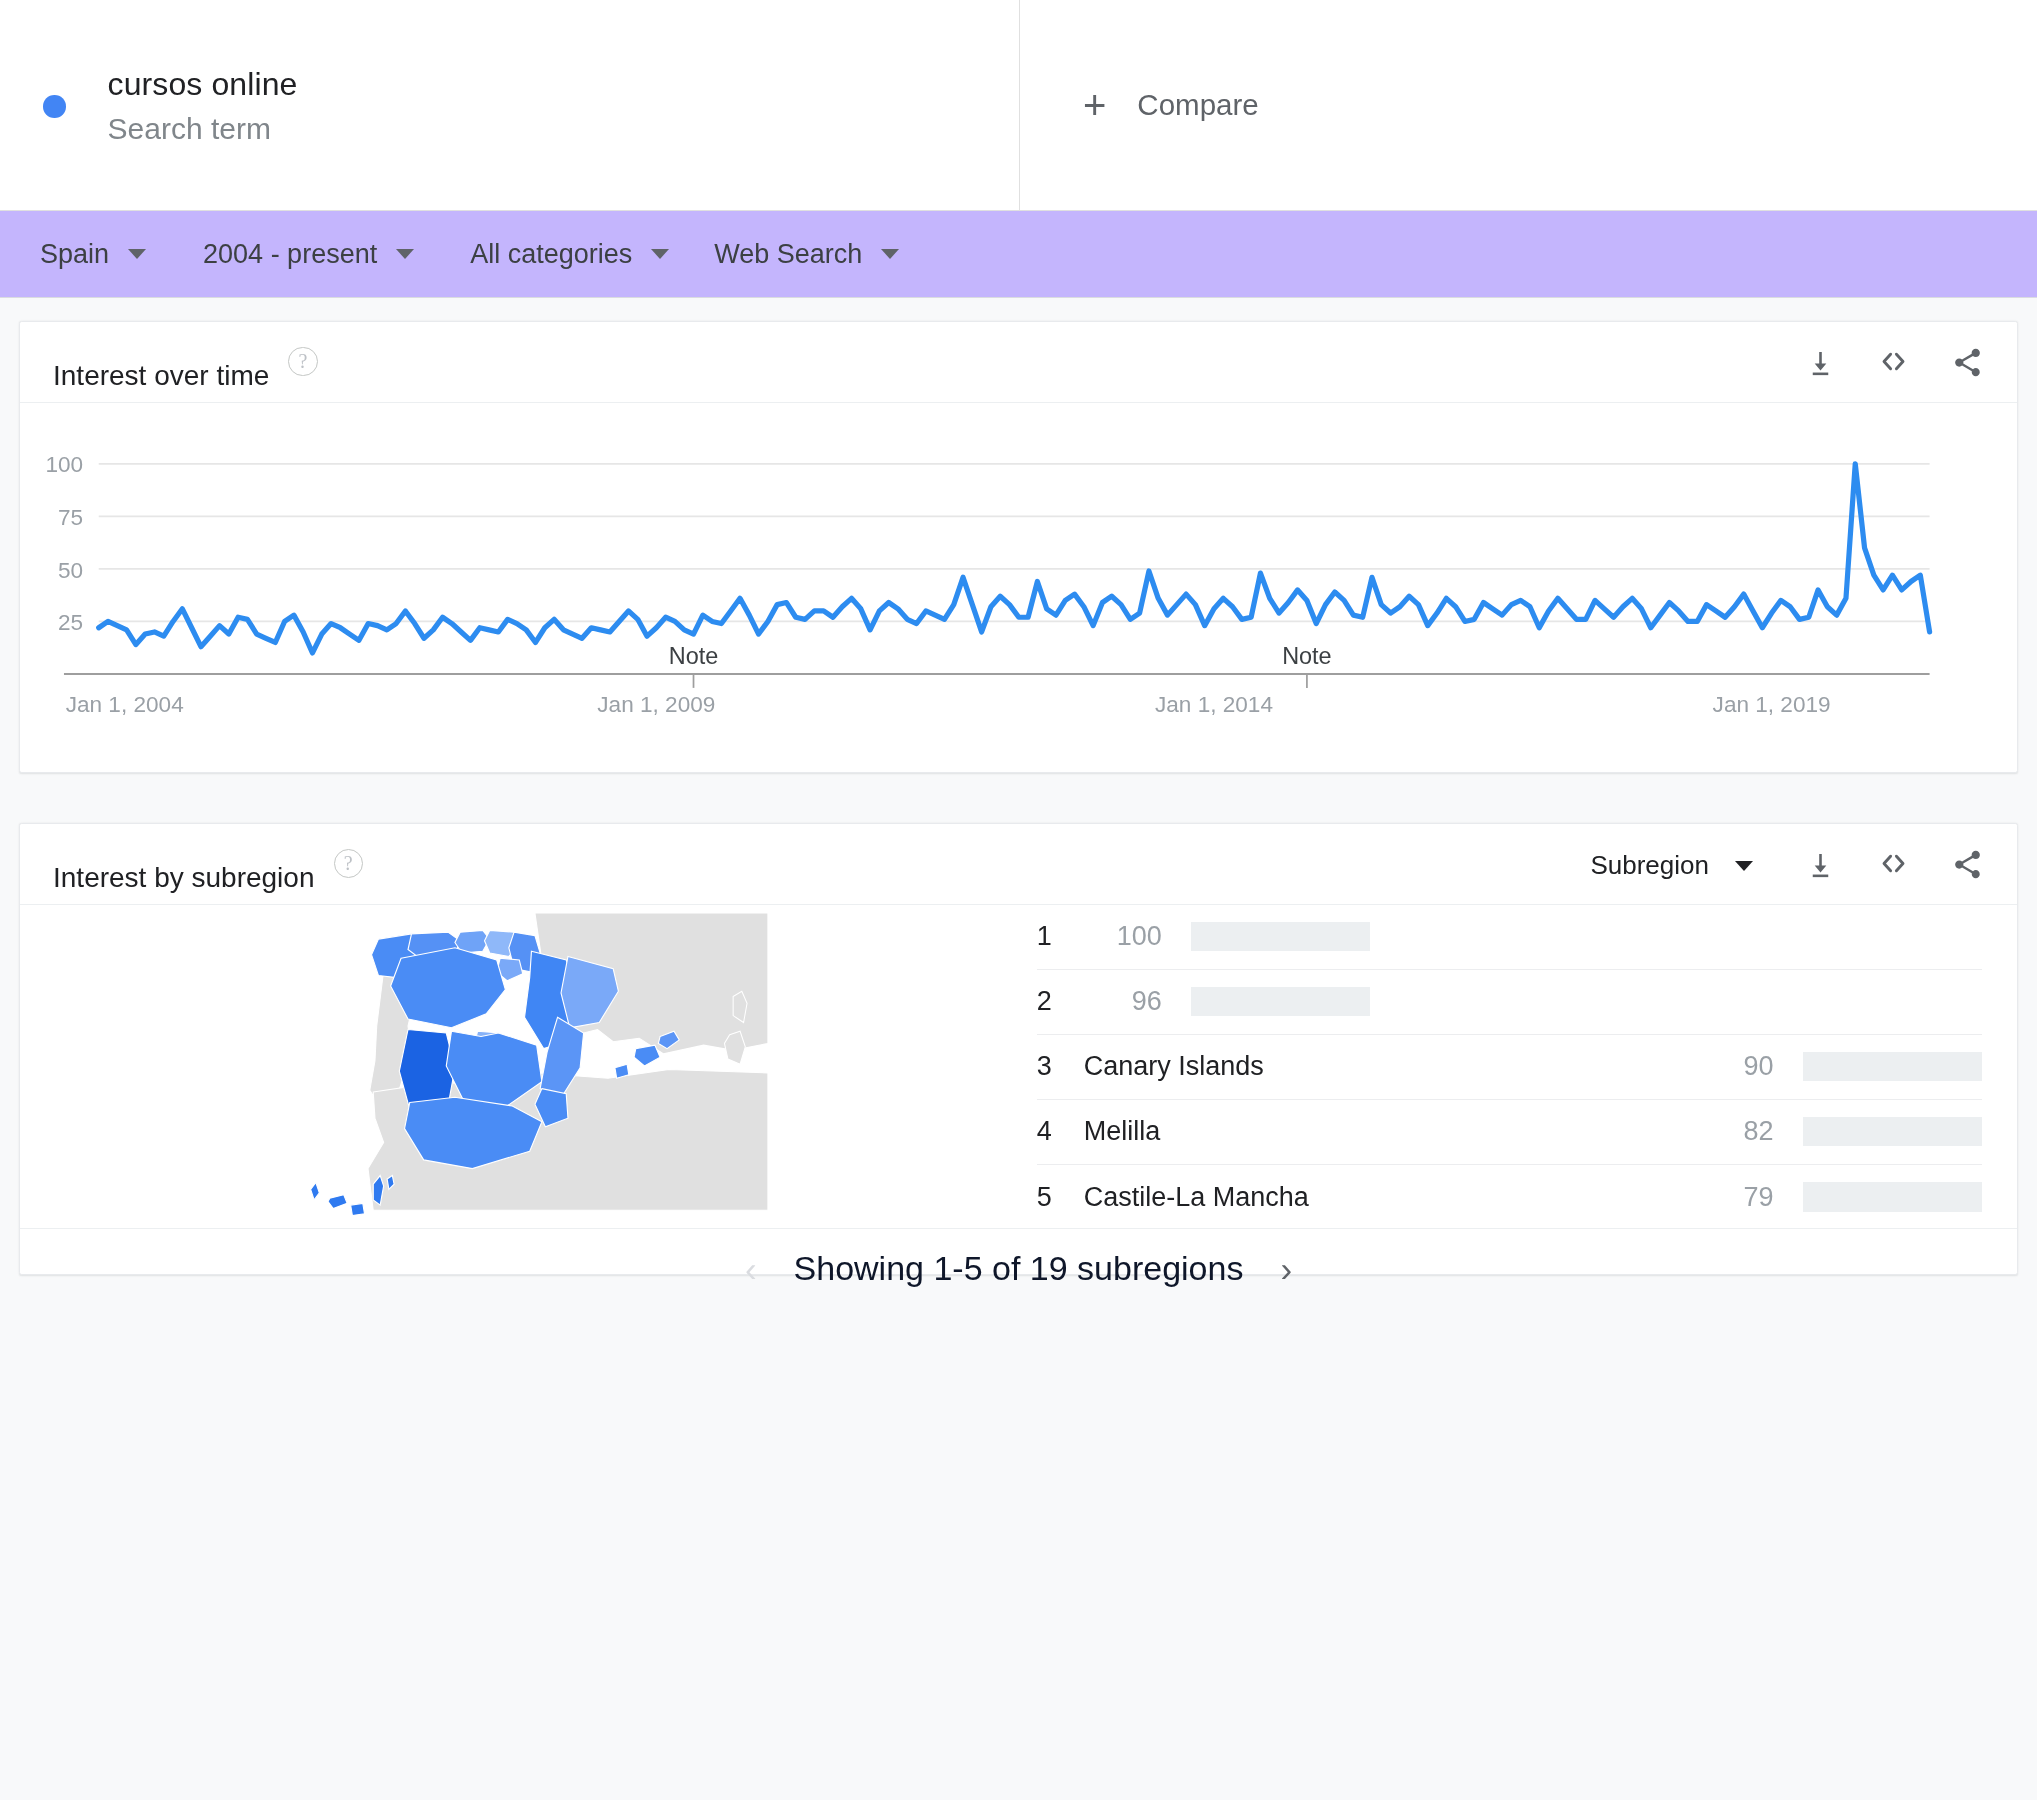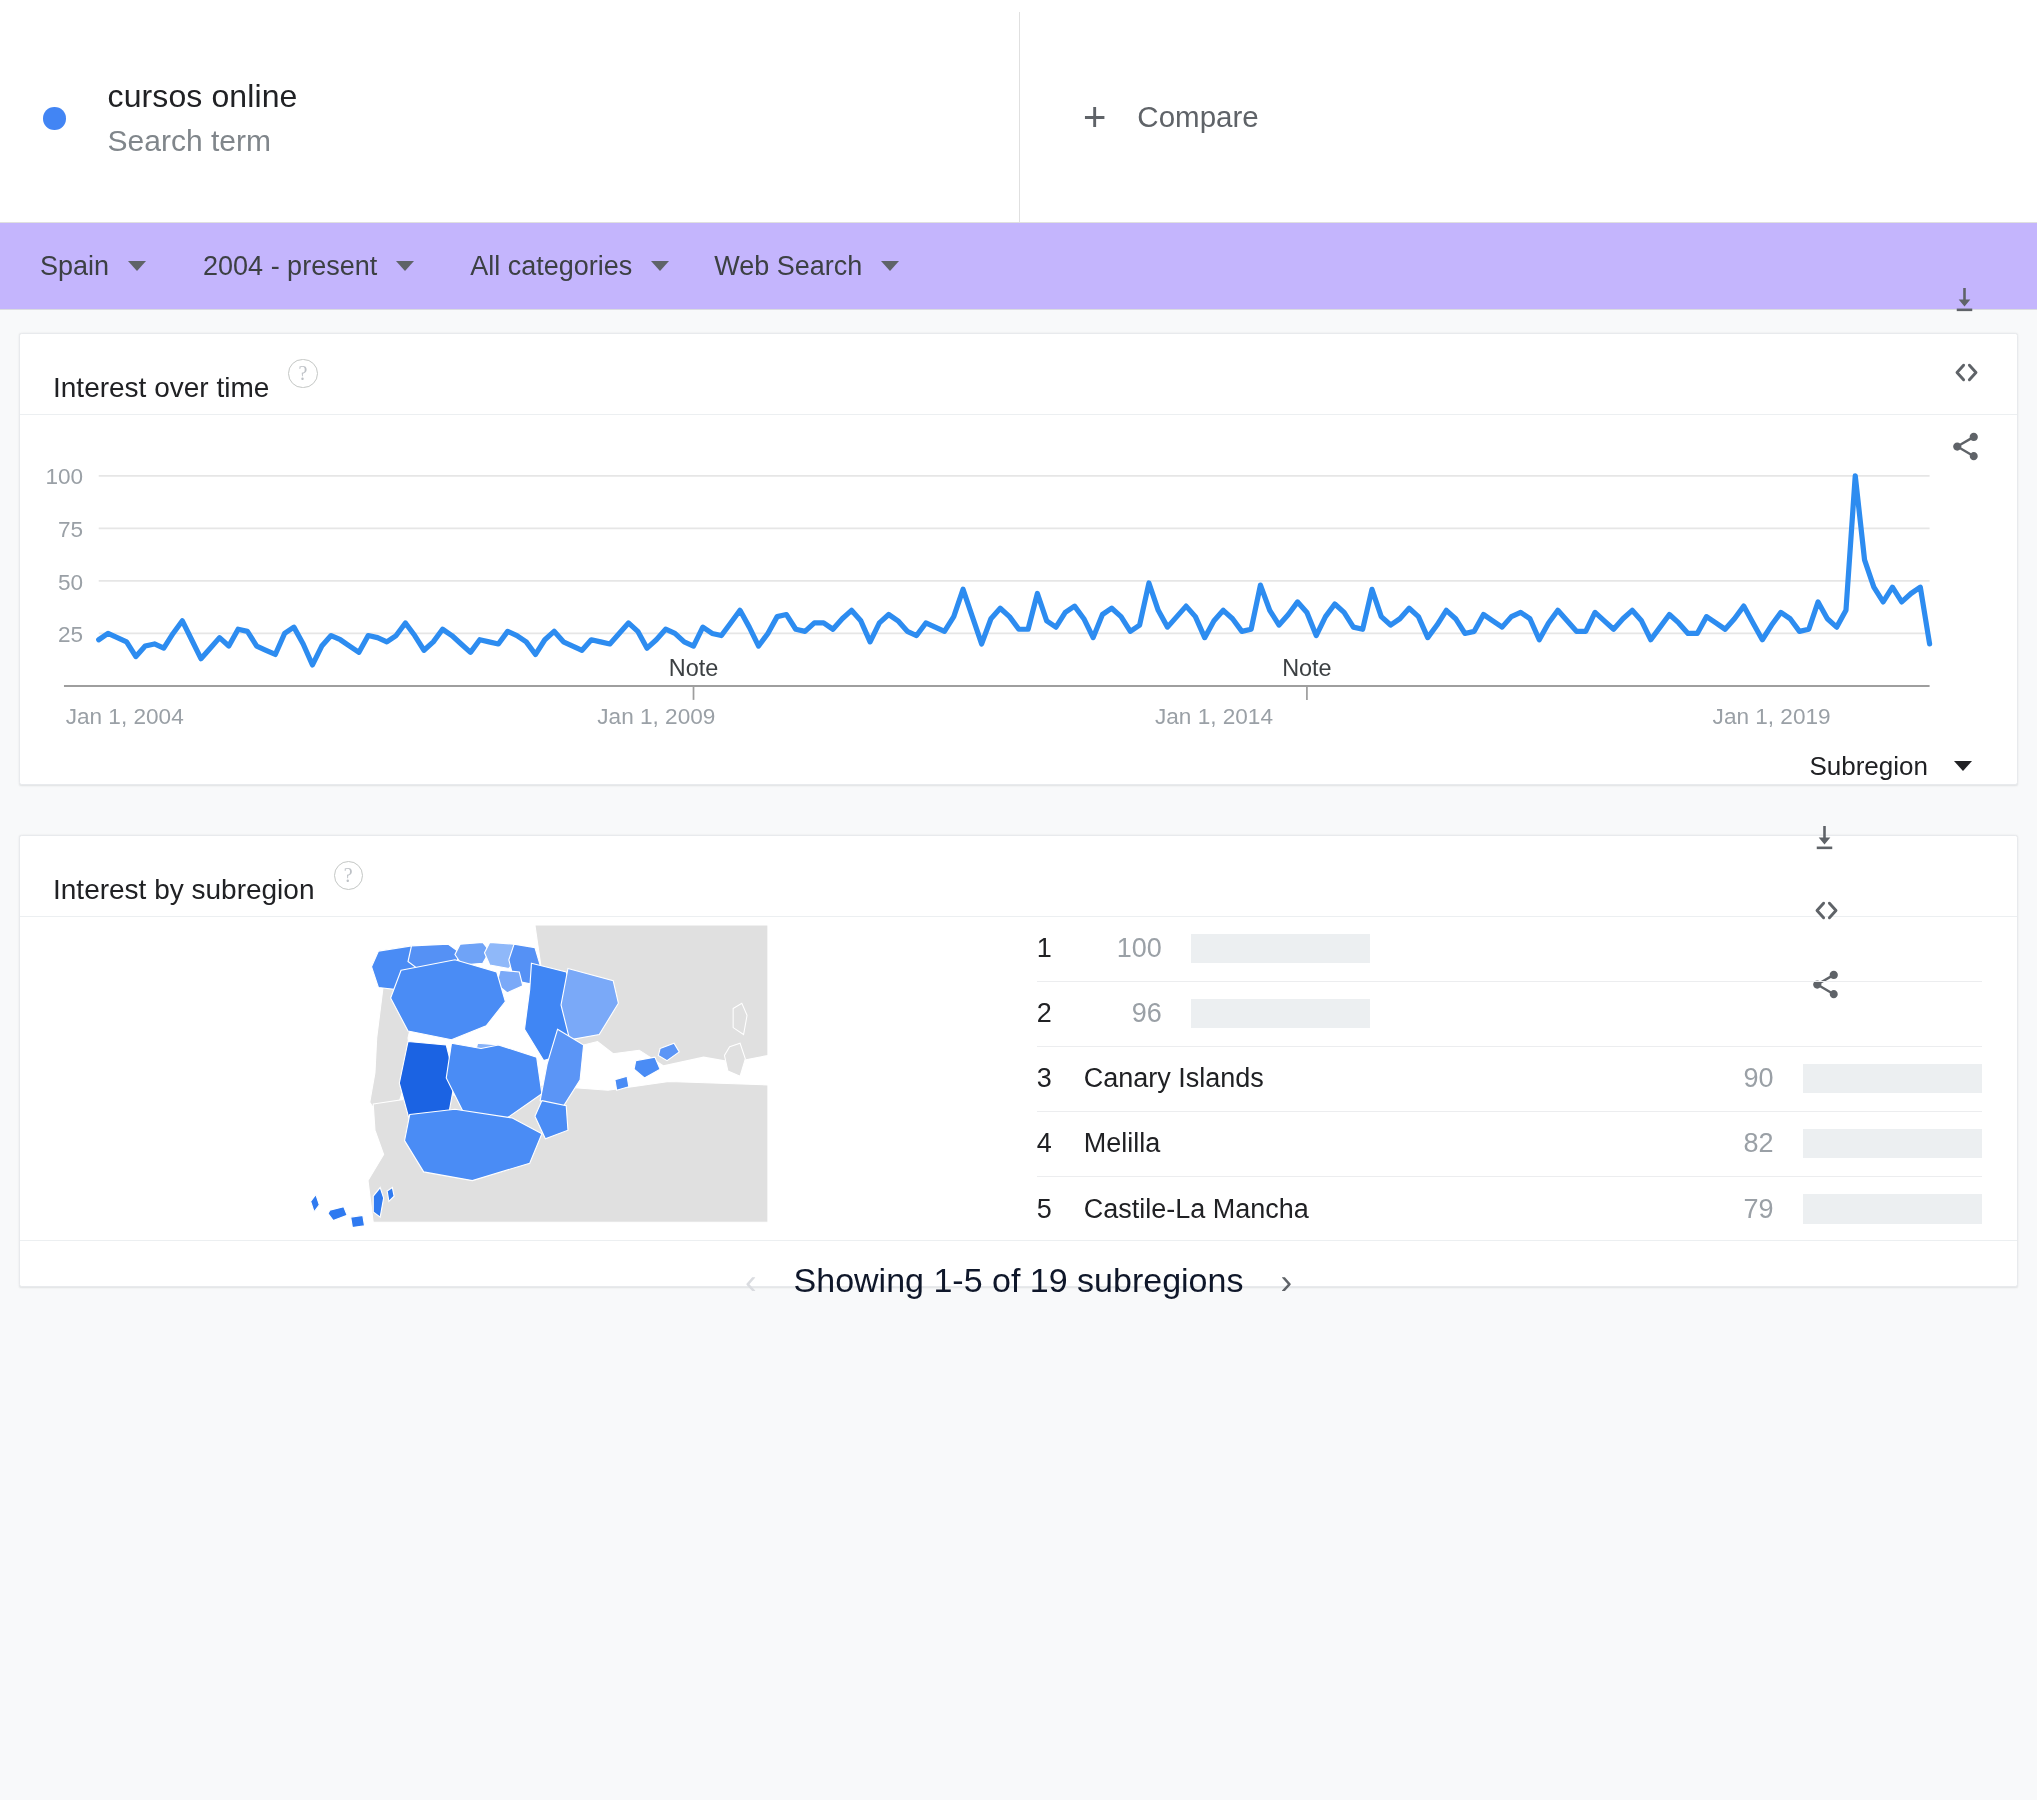--- a/index.html
+++ b/index.html
@@ -10,21 +10,20 @@
     -webkit-font-smoothing: antialiased;
     overflow: hidden;
   }
 
   
   .topbar {
     display: flex;
     height: 211px;
     background: #fff;
     border-bottom: 0.9px solid #e0e0e0;
-    margin-top: 12px;
   }
   .term-cell {
     width: 1020px;
     border-right: 0.9px solid #e0e0e0;
     display: flex;
     align-items: center;
     padding-left: 43px;
   }
   .term-dot {
     width: 22.6px; height: 22.6px;
@@ -125,23 +124,22 @@
     display: flex;
     align-items: center;
     justify-content: center;
     margin-left: 19px;
     cursor: pointer;
     font-family: "Liberation Serif", serif;
   }
   .head-actions {
     margin-left: auto;
     display: flex;
-    align-items: flex-start;
+    align-items: flex-end;
     gap: 40px;
-    flex-direction: column;
   }
   .icon-btn {
     cursor: pointer;
     display: flex;
     align-items: center;
     justify-content: center;
   }
   .dd-label {
     font-size: 26px;
     color: #202124;

